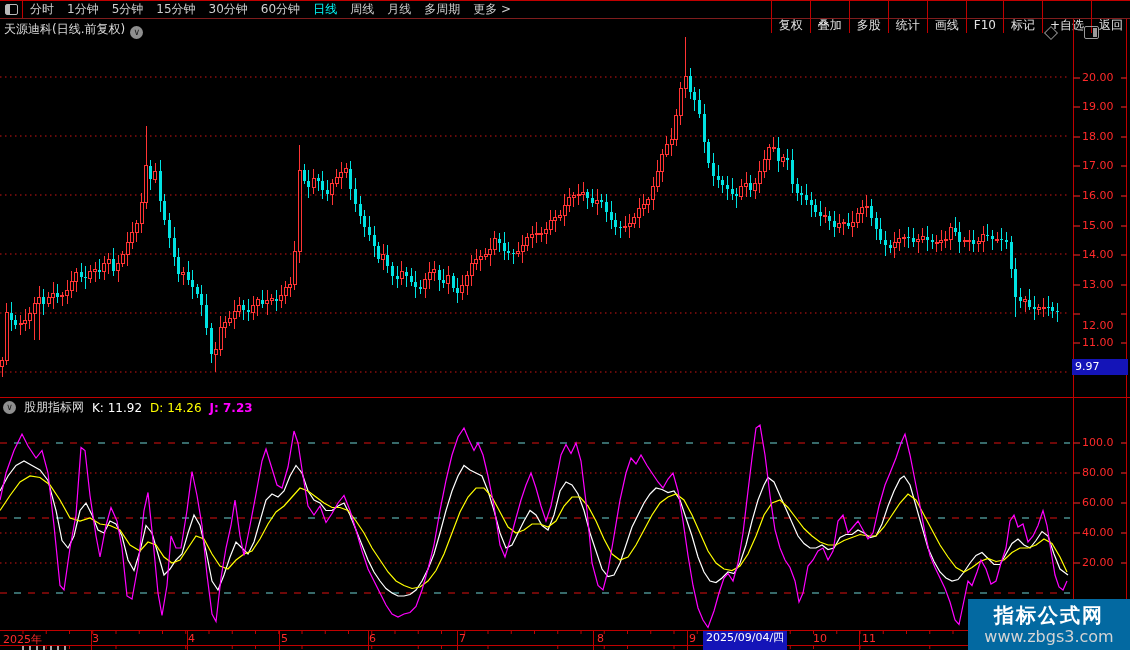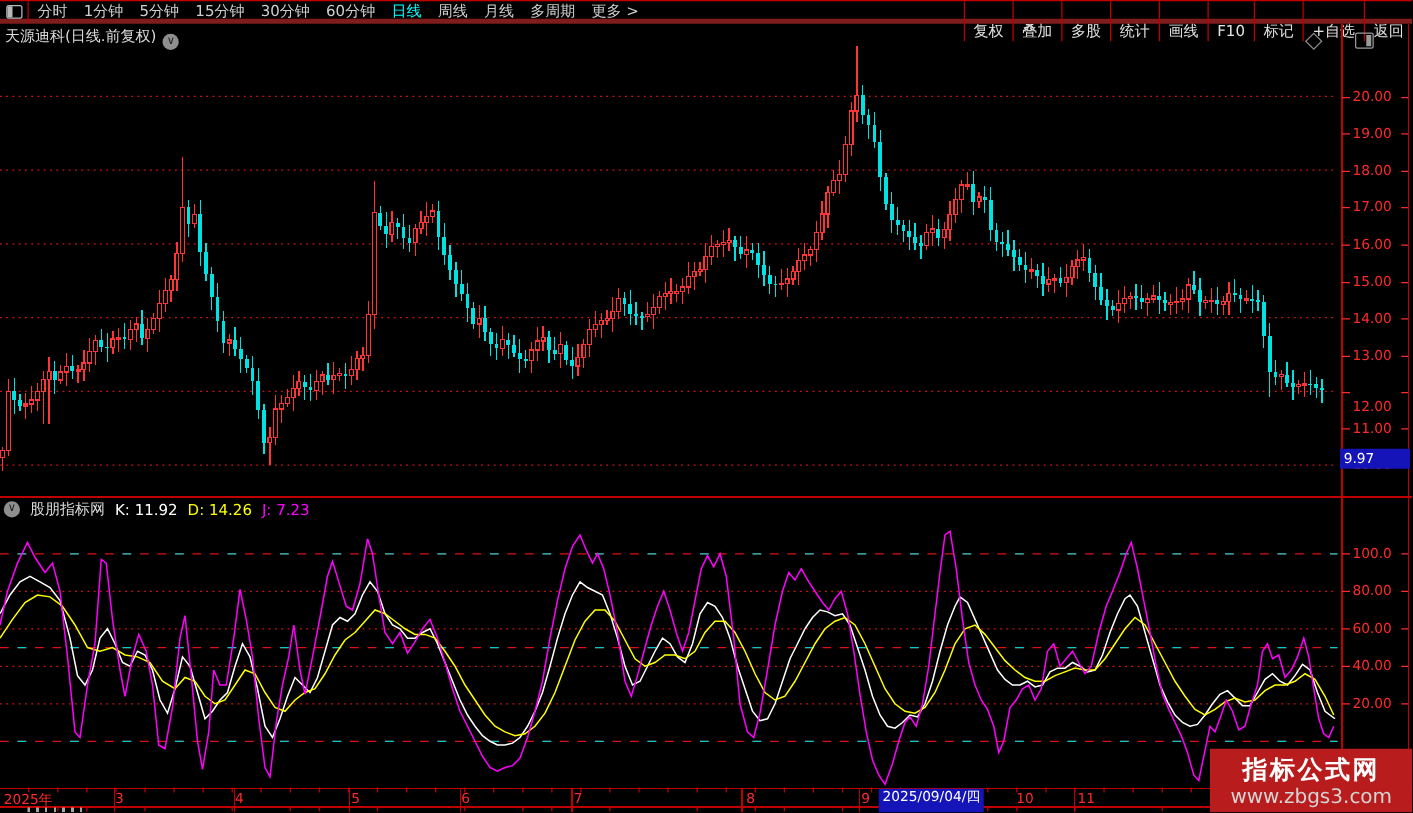--- a/index.html
+++ b/index.html
@@ -1,60 +1,60 @@
 <!DOCTYPE html>
 <html><head>
 <meta charset="utf-8">
 <style>
   html,body{margin:0;padding:0;background:#000;}
   #app{position:relative;width:1130px;height:650px;background:#000;overflow:hidden;
        font-family:"DejaVu Sans","Liberation Sans",sans-serif;}
   
   #toolbar{position:absolute;left:0;top:0;width:1130px;height:19px;background:#000;
-           border-top:1px solid #c00000;border-bottom:4px solid #7f1d1d;box-sizing:border-box;}
+           border-top:1px solid #c00000;border-bottom:1px solid #7f1d1d;box-sizing:border-box;}
   #tb-icon{position:absolute;left:0;top:0;width:22px;height:17px;border-right:1px solid #c00000;
            display:flex;align-items:center;justify-content:center;}
   #tb-icon .glyph{width:11px;height:9px;border:1px solid #b9b9b9;border-radius:2px;position:relative;}
   #tb-icon .glyph::after{content:"";position:absolute;left:0;top:0;bottom:0;width:4px;background:#b9b9b9;}
   #tb-left{position:absolute;left:30px;top:0;height:17px;display:flex;gap:13px;align-items:center;}
   #tb-left .mi{font-size:12px;color:#cfcfcf;white-space:nowrap;cursor:default;line-height:17px;}
   #tb-left .mi.active{color:#00ffff;}
   #tb-right{position:absolute;right:0;top:0;height:17px;display:flex;}
   #tb-right .btn{font-size:12px;color:#e2e2e2;line-height:17px;padding:16px 7px;
                  border-left:1px solid #c00000;white-space:nowrap;cursor:default;}
   
   .chev{display:inline-block;width:13px;height:13px;border-radius:50%;background:#8f8f8f;color:#1a1a1a;
         font-size:9px;line-height:12px;text-align:center;vertical-align:-2px;margin-left:5px;}
   #main-title{position:absolute;left:4px;top:21px;font-size:12px;color:#dcdcdc;z-index:5;}
   #ind-header{position:absolute;left:3px;top:399px;font-size:12px;z-index:5;display:flex;gap:8px;align-items:center;}
   #ind-header .nm{color:#dcdcdc;}
   #ind-header .kv{color:#ffffff;}
   #ind-header .dv{color:#ffff00;}
-  #ind-header .jv{color:#ff00ff;}
+  #ind-header .jv{color:#ff00ff;font-weight:bold;}
   #ind-header .chev{margin-left:0;}
   
   #diamond-icon{position:absolute;left:1046px;top:28px;width:8px;height:8px;border:1px solid #8a8a8a;
                 transform:rotate(45deg);z-index:5;}
   #panel-icon{position:absolute;left:1084px;top:26px;width:13px;height:11px;border:1px solid #9a9a9a;
               border-radius:2px;z-index:5;}
   #panel-icon::after{content:"";position:absolute;right:1px;top:1px;bottom:1px;width:4px;background:#9a9a9a;}
   
   #chart-svg{position:absolute;left:0;top:0;z-index:1;}
   
   .ax-label{position:absolute;font-size:11px;color:#ff2a2a;z-index:3;white-space:nowrap;}
   .t-label{position:absolute;font-size:11px;color:#ff2a2a;z-index:3;white-space:nowrap;top:632px;}
   #price-badge{position:absolute;left:1072px;top:359px;width:53px;height:16px;background:#1414b8;
                color:#fff;font-size:11px;line-height:16px;padding-left:3px;z-index:6;}
   #date-badge{position:absolute;left:703px;top:631px;width:auto;height:28px;background:#1414b8;
               color:#fff;font-size:11px;line-height:14px;padding:0 3px;z-index:6;}
   
   #cut-row{position:absolute;left:22px;top:646px;width:44px;height:4px;z-index:2;opacity:.8;
     background:repeating-linear-gradient(90deg,#cfcfcf 0 2px,transparent 2px 7px);}
   
-  #watermark{position:absolute;right:0;top:599px;width:162px;height:51px;background:#b91c1c;z-index:9;
+  #watermark{position:absolute;right:0;top:599px;width:162px;height:51px;background:#0369a1;z-index:9;
              display:flex;flex-direction:column;align-items:center;justify-content:center;}
   #watermark .w1{color:#ffffff;font-size:20px;font-weight:bold;letter-spacing:2px;line-height:24px;}
   #watermark .w2{color:#d4d4d4;font-size:16px;line-height:20px;}
 </style>
 </head>
 <body>
 
 <div id="app">
 
   <svg id="chart-svg" width="1130" height="650">

